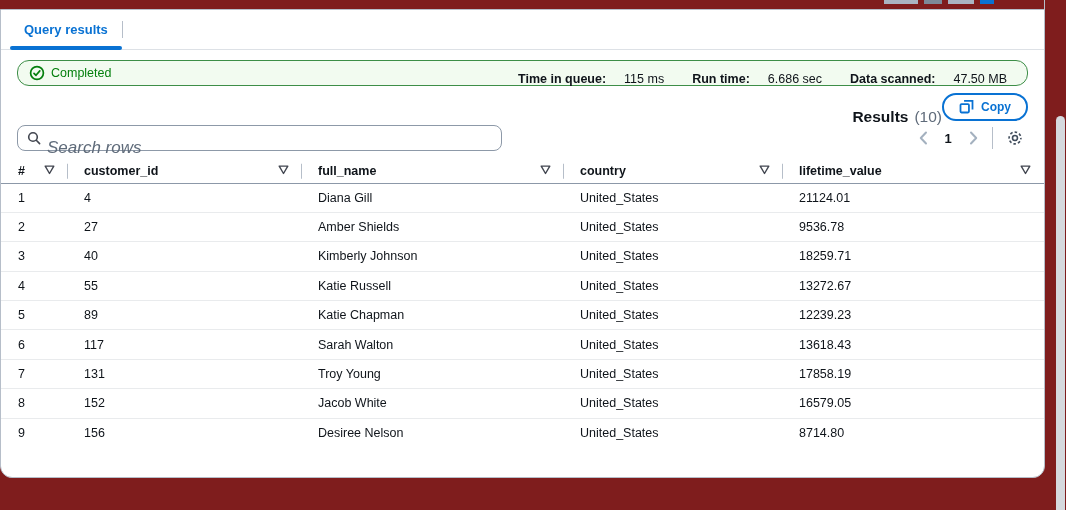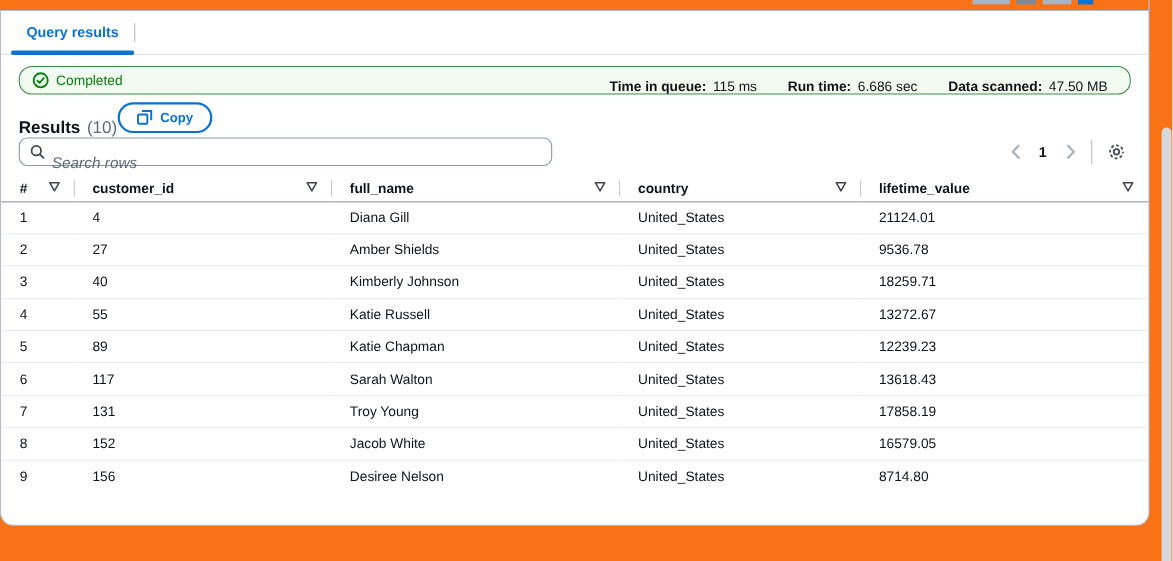--- a/index.html
+++ b/index.html
@@ -1,18 +1,18 @@
 <!DOCTYPE html>
 <html style="--accent: #0972d3; --success_text: #037f0c; --success_bg: #f2fbf0;"><head>
 <meta charset="utf-8">
 <style>
   * { margin:0; padding:0; box-sizing:border-box; }
   html,body { background:#fff; }
   body { font-family:"Liberation Sans", sans-serif; color:#0f141a; }
-  .screen { position:relative; width:1066px; height:510px; background:#f97316; overflow:hidden; }
+  .screen { position:relative; width:1066px; height:510px; background:#7f1d1d; overflow:hidden; }
 
   
   .top-fragments { position:absolute; top:0; left:884px; height:5px; width:160px; overflow:hidden; }
   .top-fragments i { display:inline-block; height:4px; margin-right:6px; vertical-align:top; }
   .frag-a { width:34px; background:#aab4c2; }
   .frag-b { width:18px; background:#7d8998; }
   .frag-c { width:26px; background:#aab4c2; }
   .frag-d { width:14px; background:var(--accent,#0972d3); }
   .border-stub { position:absolute; left:1044px; top:0; width:1px; height:10px; background:#b6bec9; }
 
@@ -26,38 +26,38 @@
   .tab.active { color:var(--accent,#0972d3); }
   .tab.active::after { content:""; position:absolute; left:0; right:0; bottom:-1px; height:4px; background:var(--accent,#0972d3); border-radius:2px; }
   .tab-divider { width:1px; background:#b6bec9; margin:11px 0; }
 
   
   .banner { display:flex; align-items:center; justify-content:space-between; margin:10px 16px 0;
             height:26px; background:var(--success_bg,#f2fbf0); border:1.5px solid #3d8e47; border-radius:12px;
             padding:0 20px 0 11px; }
   .banner-left { display:flex; align-items:center; gap:6px; color:var(--success_text,#037f0c); font-size:12.5px; }
   .banner-stats { display:flex; align-items:center; gap:28px; font-size:12.5px; }
-  .stat { display:flex; gap:6px;margin-top:12px; }
+  .stat { display:flex; gap:18px;margin-top:12px; }
   .stat b { font-weight:bold; }
 
   
-  .results-row { display:flex; align-items:center; justify-content:flex-start; margin:6px 16px 0; height:29px; }
+  .results-row { display:flex; align-items:center; justify-content:flex-end; margin:6px 16px 0; height:29px; }
   .results-title { display:flex; align-items:baseline; gap:6px; }
   .results-title h2 { font-size:15.5px; font-weight:bold; color:#0f141a; }
   .results-title .count { font-size:15.5px; color:#5f6b7a; font-weight:normal;margin-top:20px; }
   .btn-group { display:flex; align-items:center; gap:10px; }
   .btn { display:flex; align-items:center; gap:7px; height:28px; padding:0 15px; background:#fff;
          border:2px solid var(--accent,#0972d3); border-radius:15px; color:var(--accent,#0972d3);
          font-size:12px; font-weight:bold; font-family:inherit; cursor:pointer; }
 
   
   .toolbar { display:flex; align-items:center; justify-content:space-between; margin:4px 16px 0; height:26px; }
   .search-box { display:flex; align-items:center; gap:6px; width:485px; height:26px;
                 border:1px solid #8d99a8; border-radius:8px; padding:0 9px; background:#fff; }
-  .search-box input { flex:1; border:none; outline:none; font-size:14px; font-family:inherit; color:#0f141a; background:transparent;margin-top:20px; }
+  .search-box input { flex:1; border:none; outline:none; font-size:17px; font-family:inherit; color:#0f141a; background:transparent;margin-top:20px; }
   .search-box input::placeholder { font-style:italic; color:#5f6b7a; }
   .pager { display:flex; align-items:center; }
   .page-btn { display:flex; align-items:center; justify-content:center; width:24px; height:24px;
               background:none; border:none; cursor:pointer; }
   .page-num { width:26px; text-align:center; font-size:13px; font-weight:bold; color:#0f141a;
               background:none; border:none; font-family:inherit; cursor:pointer; }
   .pager-divider { width:1px; height:22px; background:#b6bec9; margin:0 9px 0 7px; }
   .gear-btn { display:flex; align-items:center; justify-content:center; width:26px; height:26px; background:none; border:none; cursor:pointer; }
 
   

